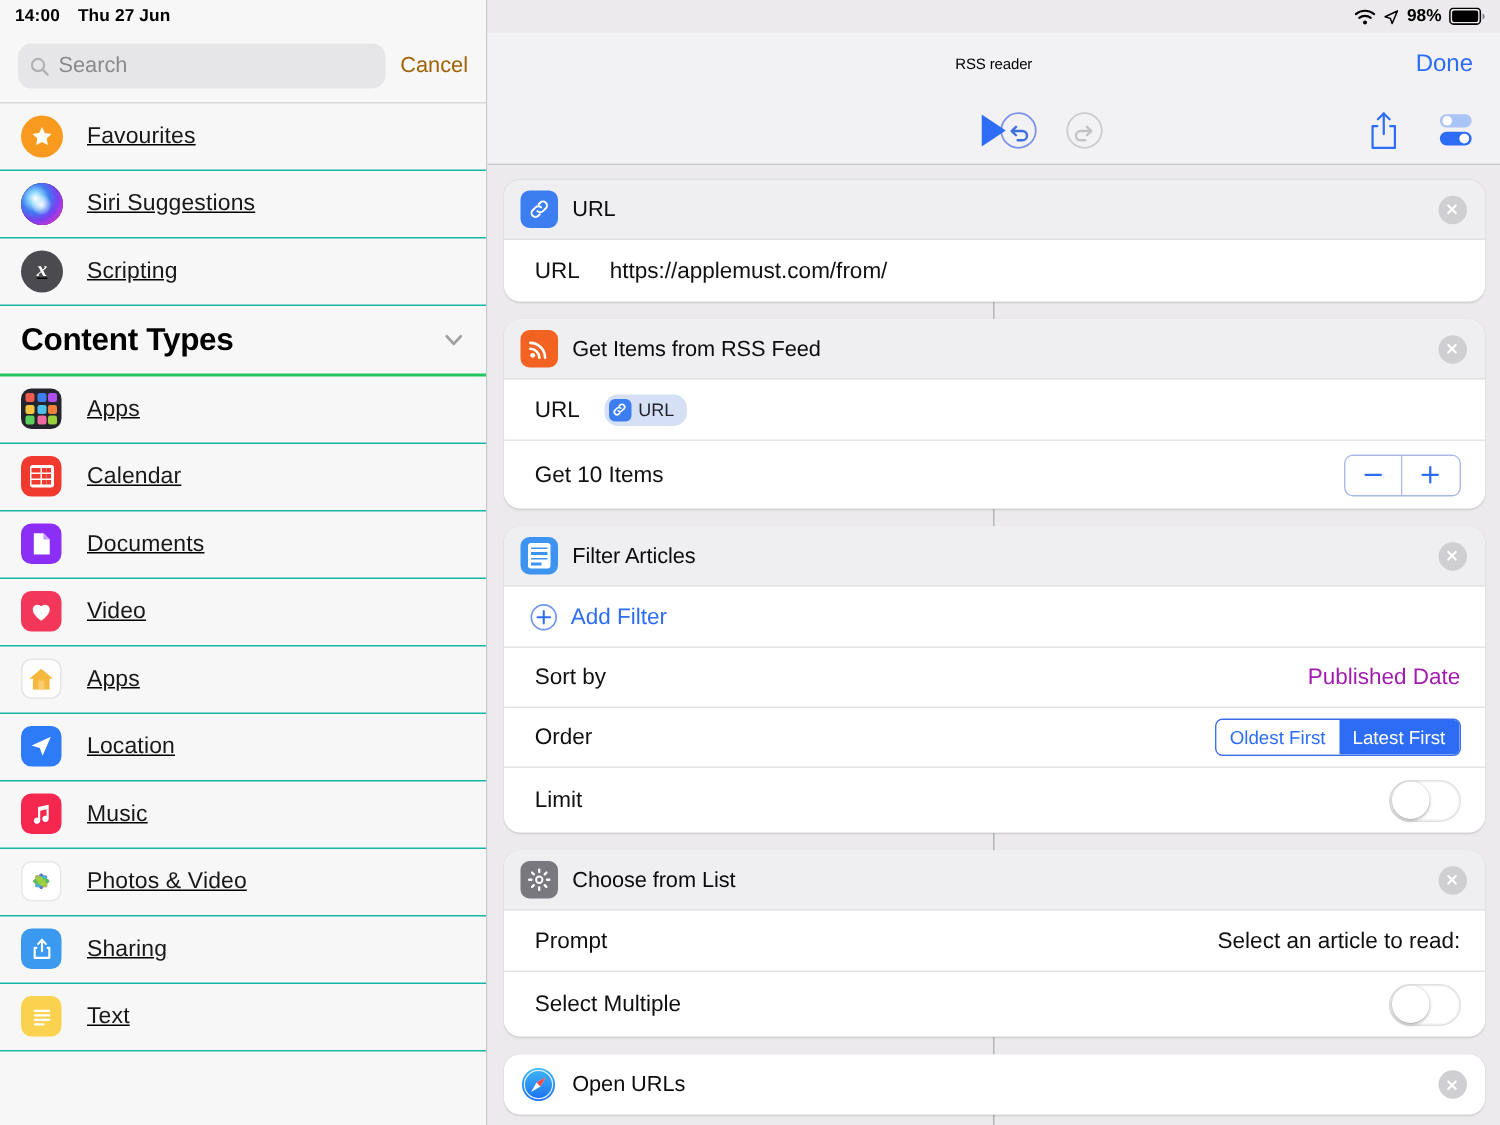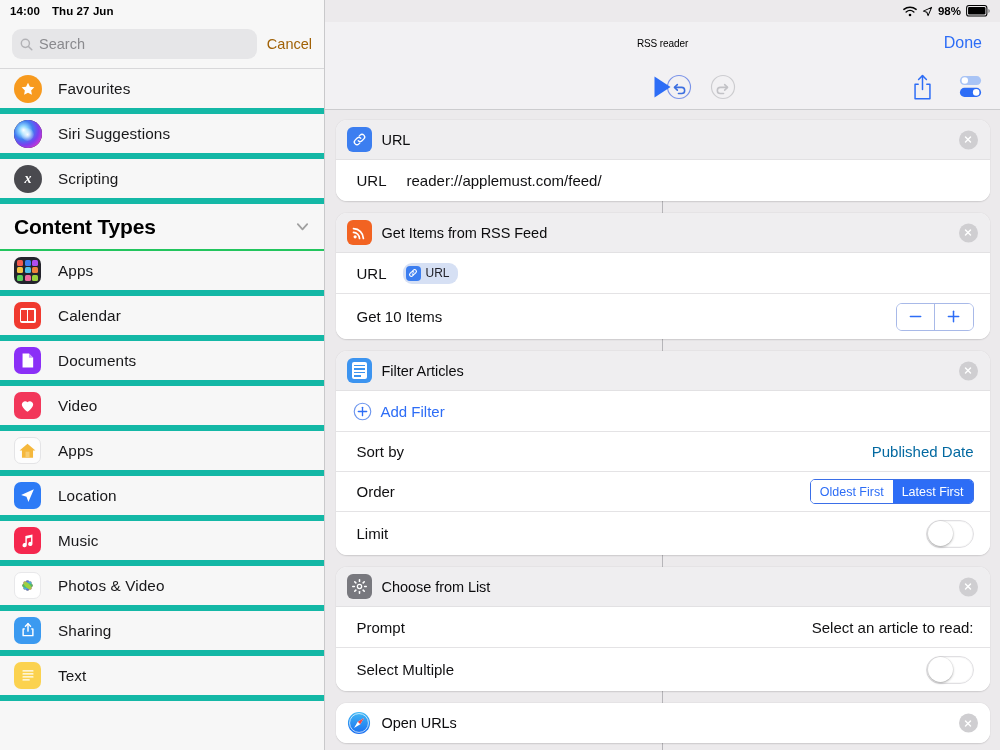--- a/index.html
+++ b/index.html
@@ -40,22 +40,23 @@
   }
   .search-icon { width: 13px; height: 13px; flex: 0 0 13px; opacity: .42; }
   .search-ph { font-size: 14.5px; color: #8a8a8e; }
   .cancel-btn { font-size: 14.5px; color: #a16207; cursor: pointer; }
 
   .sidebar-scroll { flex: 1; overflow: hidden; border-top: 1px solid #d8d8da; }
 
   .srow {
     height: 45px; display: flex; align-items: center;
     padding-left: 14px; gap: 16px;
-    border-bottom: 6px solid #14b8a6;
+    border-bottom: 1px solid #14b8a6;
     position: relative;
+    text-decoration: underline;
   }
   .srow .lbl { font-size: 15.3px; color: #18181a; letter-spacing: .1px; }
   .sicon { width: 28px; height: 28px; flex: 0 0 28px; position: relative; }
 
   .section-head {
     height: 47px; display: flex; align-items: center;
     padding: 0 14px 0 14px; justify-content: space-between;
     border-bottom: 2px solid #22c55e;
   }
   .section-head .t { font-size: 21px; font-weight: bold; color: #000; letter-spacing: -.2px; }
@@ -120,21 +121,21 @@
   .chead-icon { width: 25px; height: 25px; border-radius: 6px; display:flex; align-items:center; justify-content:center; }
 
   .prow {
     min-height: 40px; display: flex; align-items: center;
     padding: 0 16px 0 21px; justify-content: space-between;
     border-bottom: 1px solid #e4e3e5; background: #fff;
   }
   .prow:last-child { border-bottom: none; }
   .p-label { font-size: 15px; color: #101012; }
   .p-value { font-size: 15px; color: #101012; }
-  .p-value.blue { color: #0369a1; text-align: right; }
+  .p-value.blue { color: #a21caf; text-align: right; }
   .p-url { font-size: 15px; color: #101012; padding-left: 20px; }
 
   .connector { width: 1.5px; height: 12px; background: #b6b5b9; margin: 0 auto; }
 
   
   .token {
     display: inline-flex; align-items: center; gap: 5px;
     background: #d6e0f4; border-radius: 9px; padding: 2px 8px 2px 3px;
     height: 21px;
   }
@@ -463,21 +464,21 @@
             <svg viewBox="0 0 12 12">
                 <g stroke="#fff" stroke-width="1.7" stroke-linecap="round">
                   <line x1="3" y1="3" x2="9" y2="9"></line>
                   <line x1="9" y1="3" x2="3" y2="9"></line>
                 </g>
               </svg>
           </div>
         </div>
         <div class="prow" style="justify-content:flex-start;height:41px;">
           <span class="p-label">URL</span>
-          <span class="p-url">reader://applemust.com/feed/</span>
+          <span class="p-url">https://applemust.com/from/</span>
         </div>
       </div>
 
       <div class="connector"></div>
 
       <div class="card">
         <div class="card-head">
           <div class="chead-icon" style="background:#f26322;">
             <svg viewBox="0 0 24 24" width="16" height="16">
               <circle cx="6.2" cy="17.8" r="2.4" fill="#fff"></circle>

